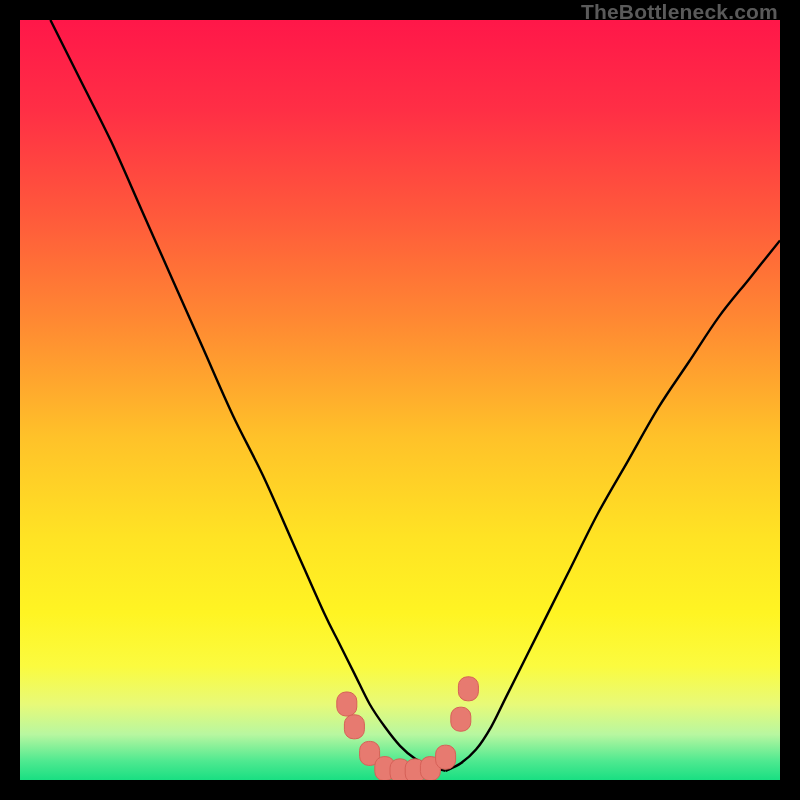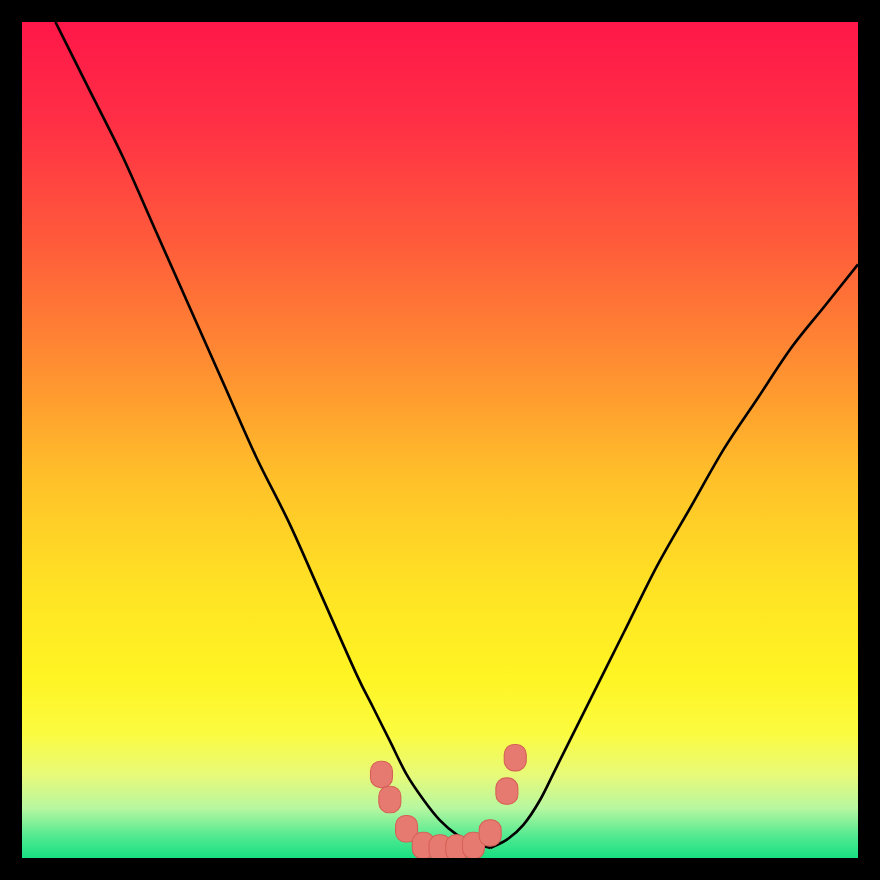--- a/index.html
+++ b/index.html
@@ -90,13 +90,14 @@
           <rect x="385.20" y="738.88" width="20" height="24" rx="9" ry="9" fill="#e77a70" stroke="#d66057" stroke-width="1"></rect>
           <rect x="400.40" y="736.60" width="20" height="24" rx="9" ry="9" fill="#e77a70" stroke="#d66057" stroke-width="1"></rect>
           <rect x="415.60" y="725.20" width="20" height="24" rx="9" ry="9" fill="#e77a70" stroke="#d66057" stroke-width="1"></rect>
           <rect x="430.80" y="687.20" width="20" height="24" rx="9" ry="9" fill="#e77a70" stroke="#d66057" stroke-width="1"></rect>
           <rect x="438.40" y="656.80" width="20" height="24" rx="9" ry="9" fill="#e77a70" stroke="#d66057" stroke-width="1"></rect>
         </g>
     </svg>
 
   </div>
 
+  <div class="watermark">TheBottleneck.com</div>
 </div>
 
 </body></html>

